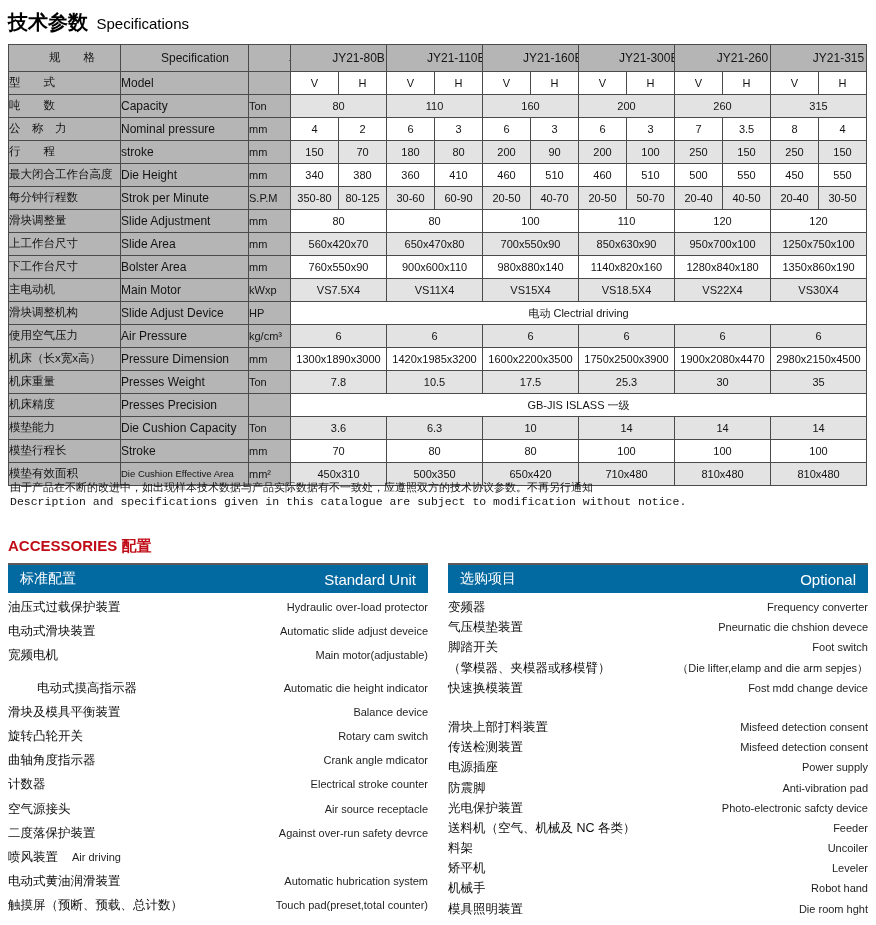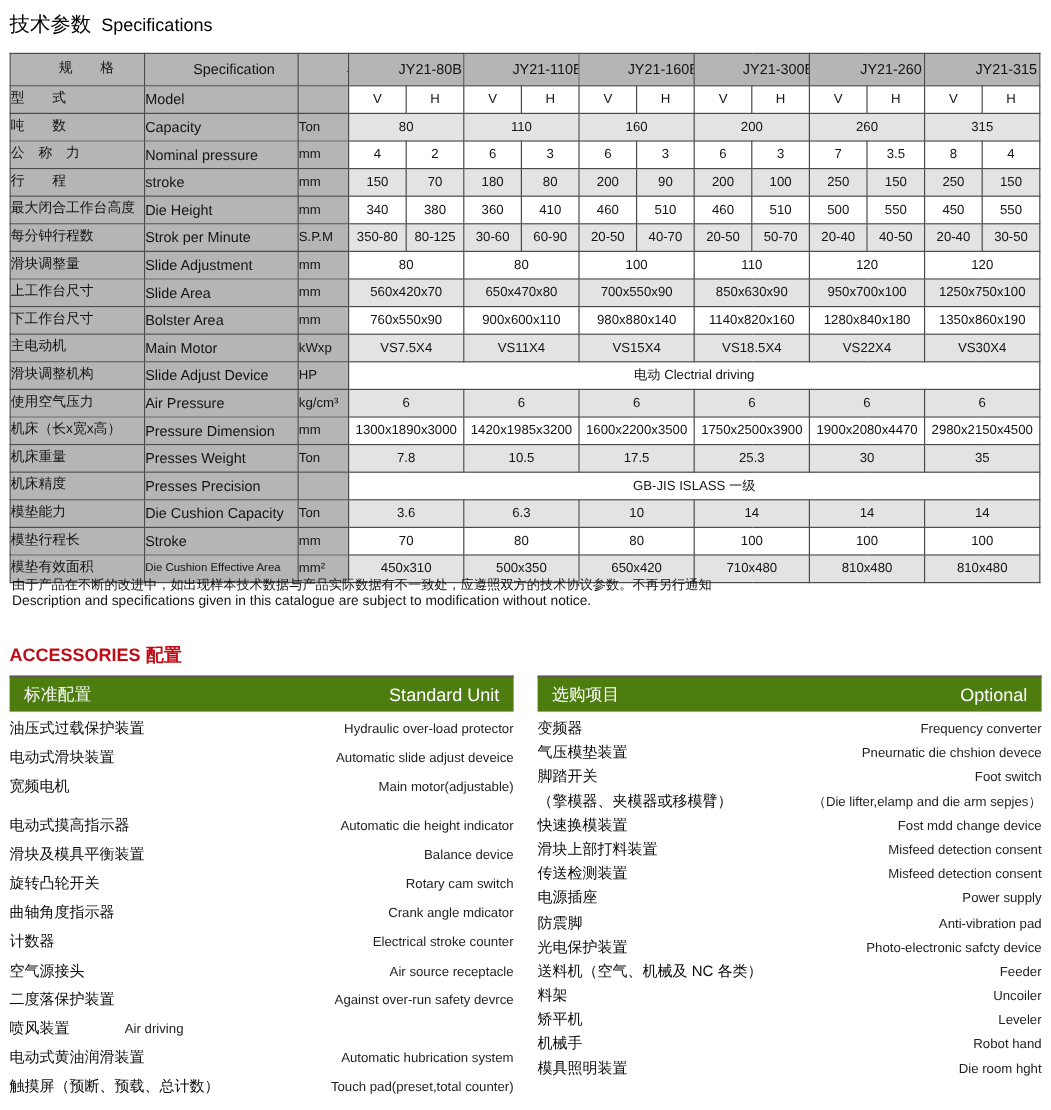--- a/index.html
+++ b/index.html
@@ -1,62 +1,62 @@
 <!DOCTYPE html>
 <html><head>
 <meta charset="utf-8">
 <style>
   html,body{margin:0;padding:0;}
   body{width:876px;height:925px;position:relative;background:#ffffff;
        font-family:"Liberation Sans","DejaVu Sans",sans-serif;color:#111;overflow:hidden;}
 
   
   .page-title{position:absolute;top:9px;left:8px;white-space:nowrap;}
-  .page-title .zh{font-weight:normal;font-size:17px;color:#000;}
+  .page-title .zh{font-weight:bold;font-size:20px;color:#000;}
   .page-title .en{font-size:15px;color:#000;margin-left:4px;}
 
   
   table.spec{position:absolute;top:44px;left:8px;width:858px;border-collapse:collapse;
              table-layout:fixed;border:1.5px solid #3d3d3d;}
   .spec td,.spec th{border:1px solid #4a4a4a;font-weight:normal;white-space:nowrap;
                     overflow:hidden;height:22px;padding:0;line-height:1;}
   .spec tr.head th{height:26px;padding-left:40px;}
   .lbl{background:#b5b5b5;color:#141414;}
   .zh-lbl{text-align:left;padding-left:7px;font-size:11.5px;}
   .en-lbl{text-align:left;padding-left:7px;font-size:12px;}
   .en-lbl.small{font-size:9.5px;margin-left:45px;}
   .unit{text-align:left;font-size:11px;margin-left:48px;}
   .model{text-align:center;font-size:12px;}
   .val{text-align:center;font-size:11px;background:#ffffff;color:#141414;}
   .val.shade{background:#e3e3e3;}
 
   
-  .note{position:absolute;top:482px;left:10px;width:856px;line-height:13px;color:#151515;}
+  .note{position:absolute;top:482px;left:10px;width:856px;line-height:13px;color:#151515;font-family:Liberation Mono, monospace;}
   .note .zh{font-size:11px;}
   .note .en{font-size:11.5px;}
 
   
   .acc-title{position:absolute;top:537px;left:8px;color:#c00c16;font-weight:bold;
              font-size:15px;white-space:nowrap;}
-  .panel-bar{position:absolute;top:563px;height:30px;width:420px;background:#4d7c0f;
+  .panel-bar{position:absolute;top:563px;height:30px;width:420px;background:#0369a1;
              border-top:2px solid #5f5a56;box-sizing:border-box;display:flex;
              justify-content:space-between;align-items:center;padding:0 12px;color:#fff;}
   #bar-left{left:8px;} #bar-right{left:448px;}
   .bar-zh{font-size:14px;} .bar-en{font-size:15px;}
 
   .acc-list{position:absolute;top:599px;width:420px;}
   #list-left{left:8px;} #list-right{left:448px;}
   .acc-item{display:flex;justify-content:space-between;align-items:baseline;}
   #list-left .acc-item{height:24.2px;}
   #list-right .acc-item{height:20.2px;}
-  #list-left .acc-item.gap{margin-top:8px;}
-  #list-right .acc-item.gap{}
+  #list-left .acc-item.gap{margin-top:8px;margin-left:29px;}
+  #list-right .acc-item.gap{margin-top:19px;}
   .acc-zh{font-size:12.5px;color:#0d0d0d;}
   .acc-en{font-size:11px;color:#1f1f1f;}
-  .acc-item.inline{justify-content:flex-start;gap:32px;}
+  .acc-item.inline{justify-content:flex-start;}
   .acc-item.inline .acc-en{margin-left:14px;}
 </style>
 </head>
 <body>
 
 <div class="page-title">
   <span class="zh">技术参数</span>
   <span class="en">Specifications</span>
 </div>
 

